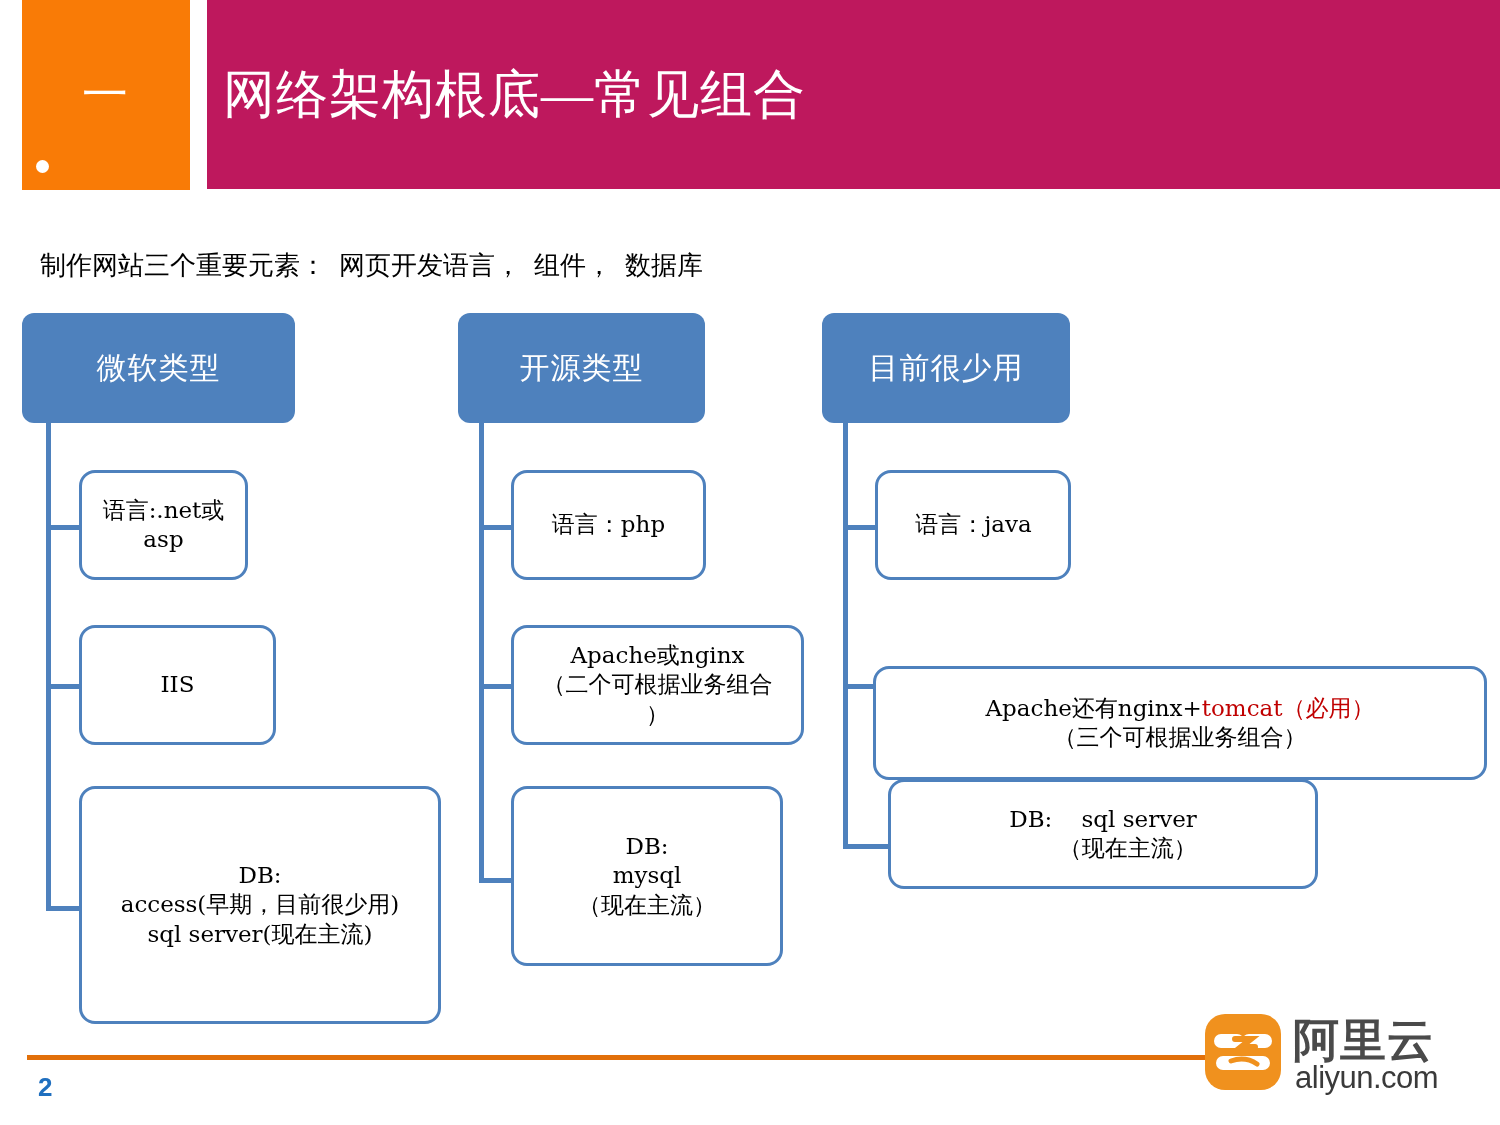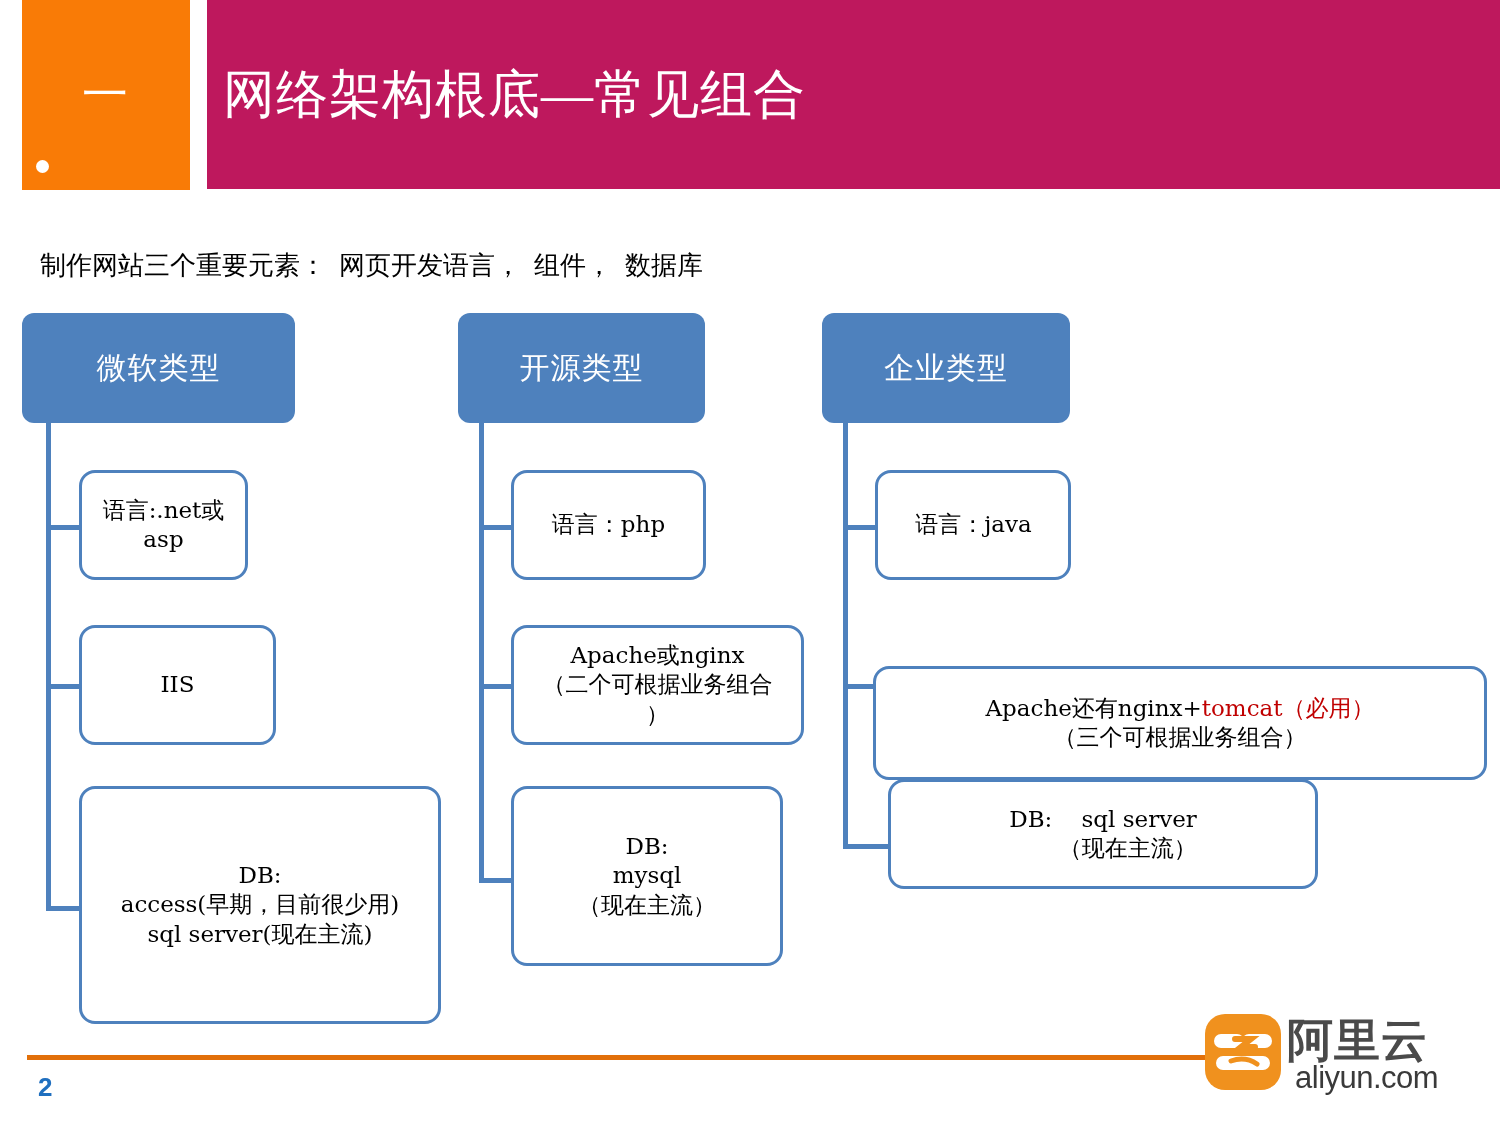--- a/index.html
+++ b/index.html
@@ -86,21 +86,21 @@
     font-size: 26px; font-weight: bold; color: #1F6FBF;
     font-family: "Liberation Sans", sans-serif;
   }
   .logo { position: absolute; left: 1205px; top: 1008px; width: 285px; height: 96px; }
   .logo-mark {
     position: absolute; left: 0; top: 6px; width: 76px; height: 76px;
     background: #F0911E; border-radius: 20px;
   }
   .logo-mark svg { position: absolute; left: 0; top: 0; }
   .logo-cn {
-    position: absolute; left: 82px; top: 2px;
+    position: absolute; left: 88px; top: 2px;
     font-size: 46px; color: #4A4A4A; letter-spacing: 1px;
     font-family: Liberation Mono, monospace; font-weight: bold;
   }
   .logo-en {
     position: absolute; left: 90px; top: 52px;
     font-size: 31px; color: #3A3A3A; font-weight: normal;
     font-family: "Liberation Sans", "DejaVu Sans", sans-serif;
     letter-spacing: -0.5px;
   }
 </style>
@@ -169,21 +169,21 @@
   </div>
   <div class="node" style="left:511px; top:786px; width:272px; height:180px;">
     <div>
       <span class="ln">DB:</span>
       <span class="ln">mysql</span>
       <span class="ln">（现在主流）</span>
     </div>
   </div>
 
   <div class="head-box" style="left:822px; top:313px; width:248px; height:110px;">
-    <span>企业类型</span>
+    <span>目前很少用</span>
   </div>
   <div class="vline" style="left:843px; top:423px; height:426px;"></div>
   <div class="hline" style="left:843px; top:525px; width:36px;"></div>
   <div class="hline" style="left:843px; top:684px; width:36px;"></div>
   <div class="hline" style="left:843px; top:844px; width:48px;"></div>
 
   <div class="node" style="left:875px; top:470px; width:196px; height:110px;padding-left:9px;">
     <div>
       <span class="ln">语言：java</span>
     </div>

